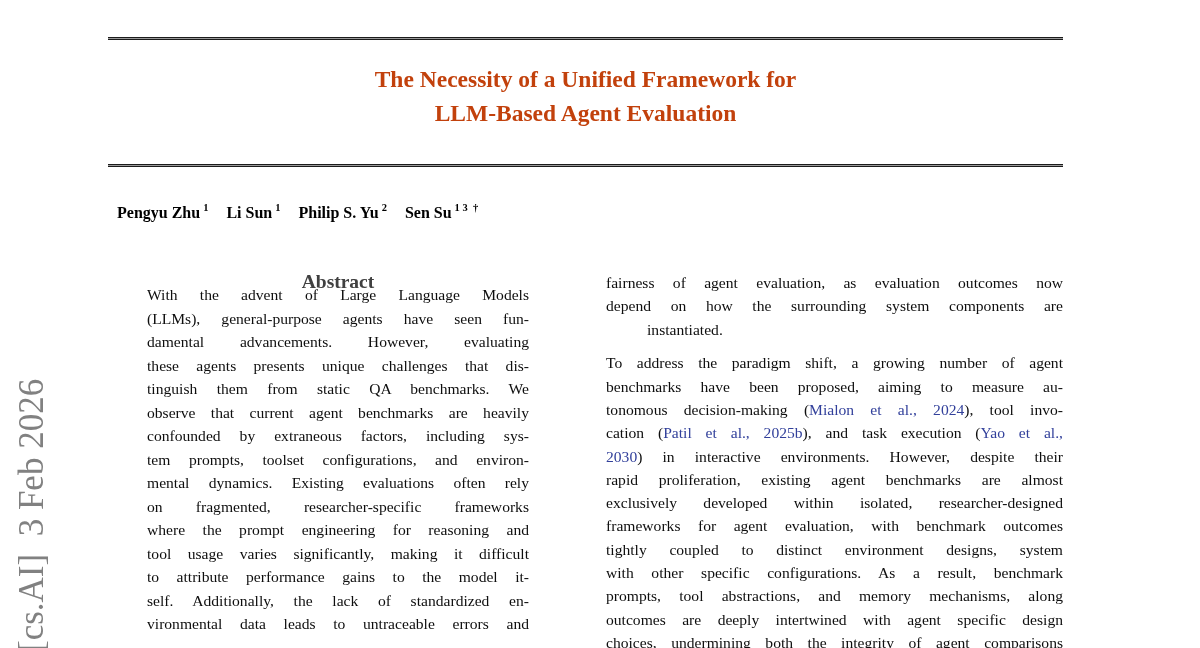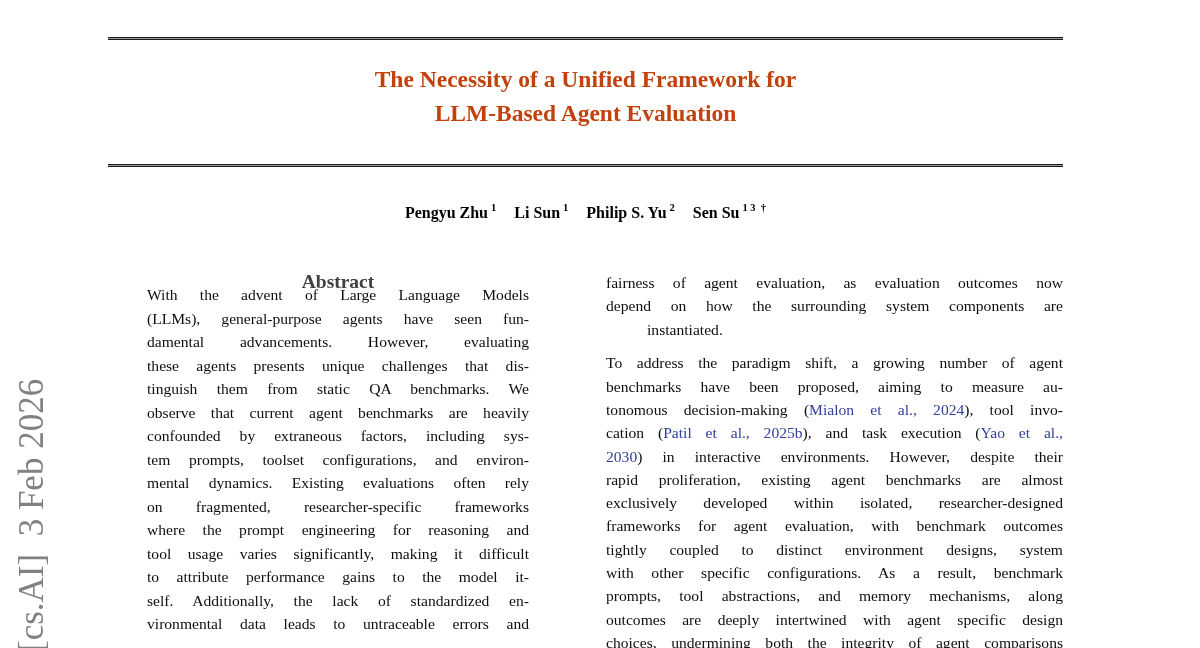--- a/index.html
+++ b/index.html
@@ -14,21 +14,21 @@
   }
   #rule-top{top:37px;}
   #rule-title{top:164px;}
   .title-block{
     position:absolute;left:108px;width:955px;top:62px;
     text-align:center;font-weight:bold;font-size:23.5px;line-height:34px;
     color:#c2410c;
   }
   .authors{
     position:absolute;left:108px;width:955px;top:203px;
-    text-align:center;font-weight:bold;font-size:16px;color:#000;
+    font-weight:bold;font-size:16px;color:#000;
   }
   .author{margin:0 9px;white-space:nowrap;display:inline-block;}
   .author sup{font-size:10.5px;position:relative;top:-1px;margin-left:3px;white-space:pre;}
   .abs-head{
     position:absolute;left:147px;width:382px;top:271px;
     text-align:center;font-weight:bold;font-size:19.5px;color:#404040;
   }
   .abs-body{
     position:absolute;left:147px;width:382px;top:283px;font-size:15.6px;
   }

